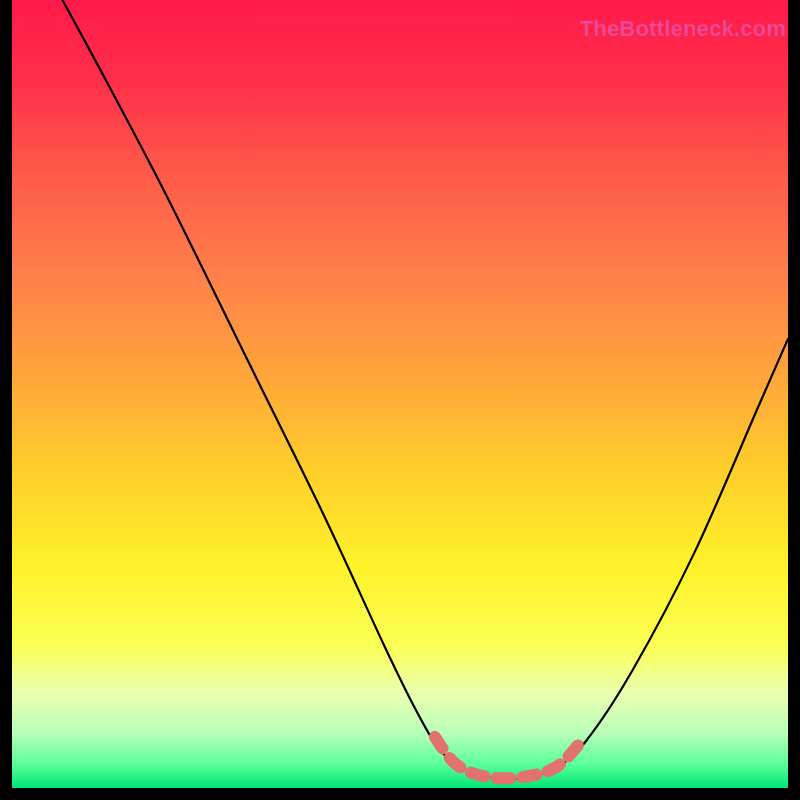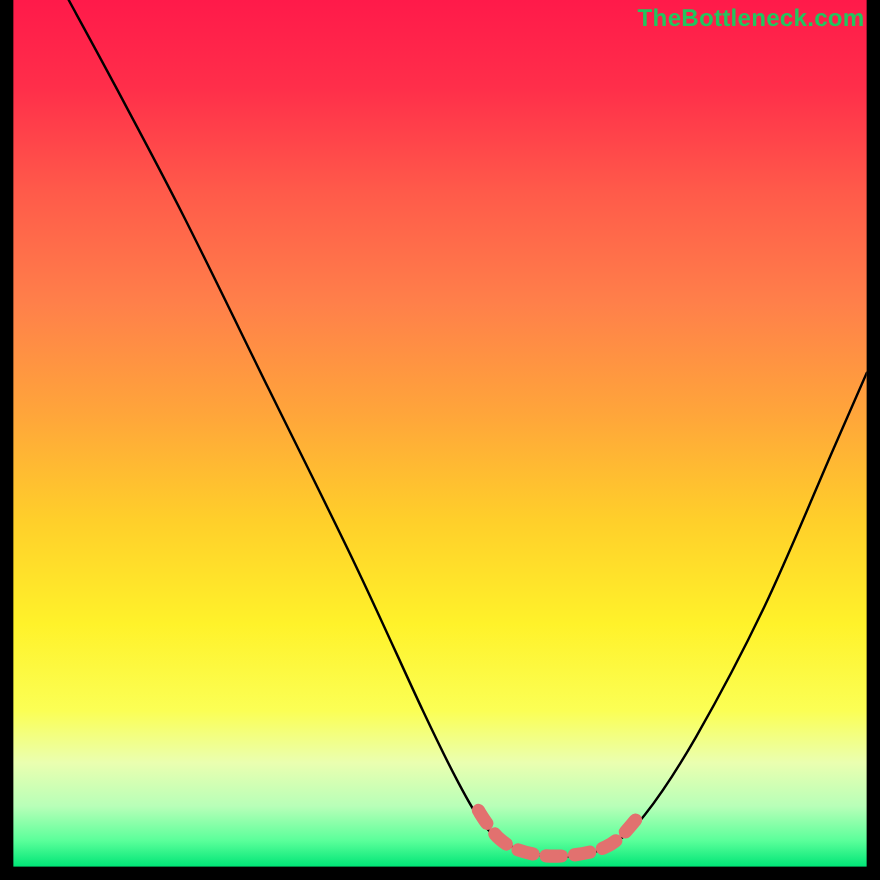--- a/index.html
+++ b/index.html
@@ -13,26 +13,26 @@
   }
   .plot-area {
     position: absolute;
     left: 12px;
     top: 0;
     width: 776px;
     height: 788px;
   }
   .watermark {
     position: absolute;
-    top: 4px;
+    top: 16px;
     right: 14px;
     font-family: Arial, Helvetica, sans-serif;
     font-size: 22px;
     font-weight: 600;
-    color: #22c55e;
+    color: #ec4899;
     letter-spacing: 0.2px;
   }
   svg { display: block; }
 </style>
 </head>
 <body>
 
 <div class="plot-area">
   <svg id="chart-svg" width="776" height="788" viewBox="0 0 776 788">
     <defs>

